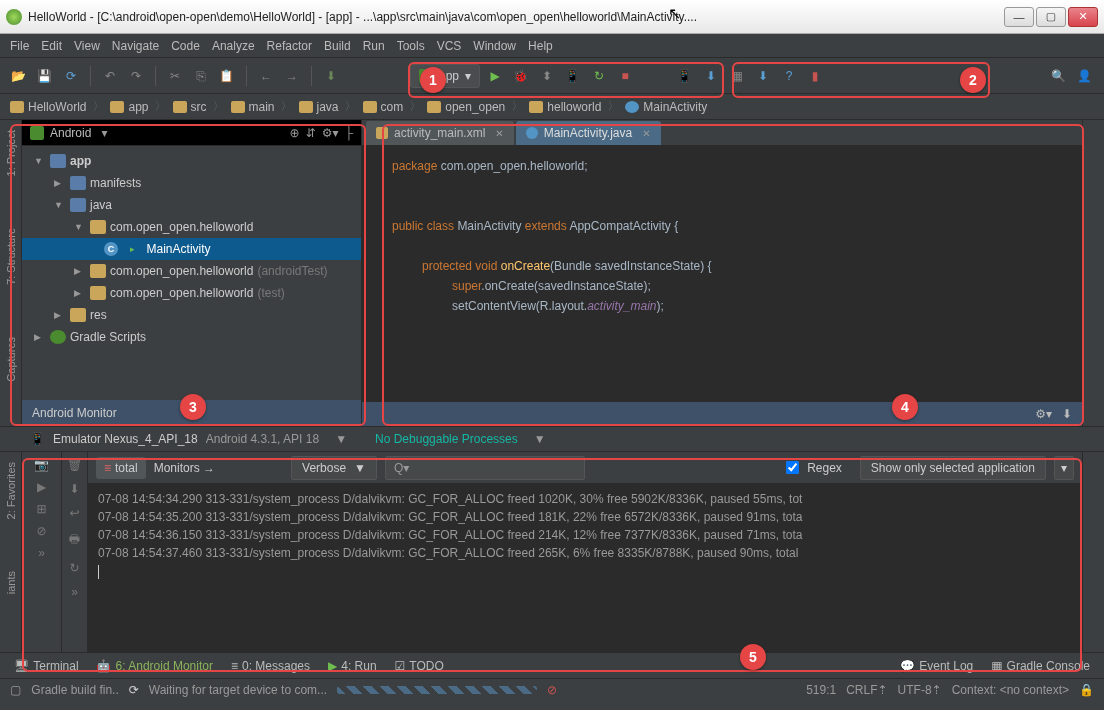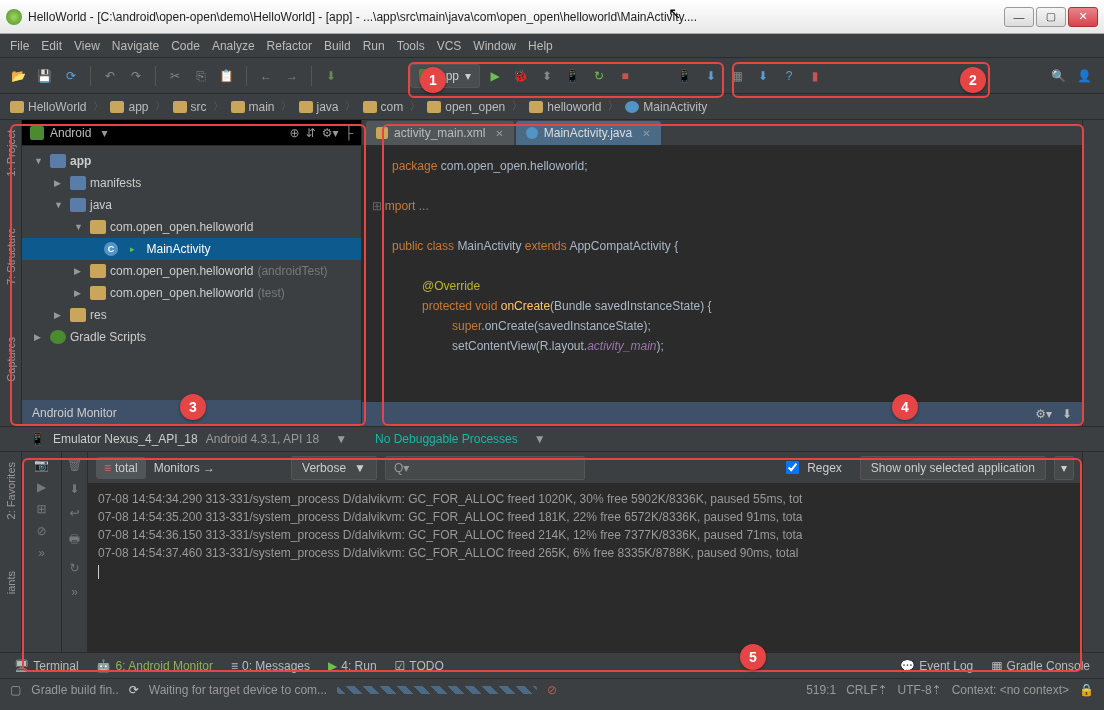--- a/index.html
+++ b/index.html
@@ -280,25 +280,23 @@
         </div>
       <div class="tab active">
           <div class="ti java"></div>
           <span>MainActivity.java</span>
           <span class="x">✕</span>
         </div>
     </div>
     <div class="code">
 <div><span class="kw">package </span><span class="pkg">com.open_open.helloworld</span><span>;</span></div>
 <div>&nbsp;</div>
-<div><span style="color:#666;margin-left:-20px">⊞</span><span class="kw">import </span><span class="cmt">...</span></div>
 <div>&nbsp;</div>
 <div><span class="kw">public class </span><span class="cls">MainActivity </span><span class="kw">extends </span><span class="cls">AppCompatActivity </span><span>{</span></div>
 <div>&nbsp;</div>
-<div style="padding-left:30px"><span class="ann">@Override</span></div>
 <div style="padding-left:30px"><span class="kw">protected void </span><span class="fn">onCreate</span><span>(Bundle savedInstanceState) {</span></div>
 <div style="padding-left:60px"><span class="kw">super</span><span>.onCreate(savedInstanceState);</span></div>
 <div style="padding-left:60px"><span>setContentView(R.layout.</span><span style="font-style:italic;color:#9876aa">activity_main</span><span>);</span></div>
     </div>
     <div class="ed-footer">
       <span>⚙▾</span>
       <span>⬇</span>
     </div>
   </div>
   <div class="rightgutter"></div>

